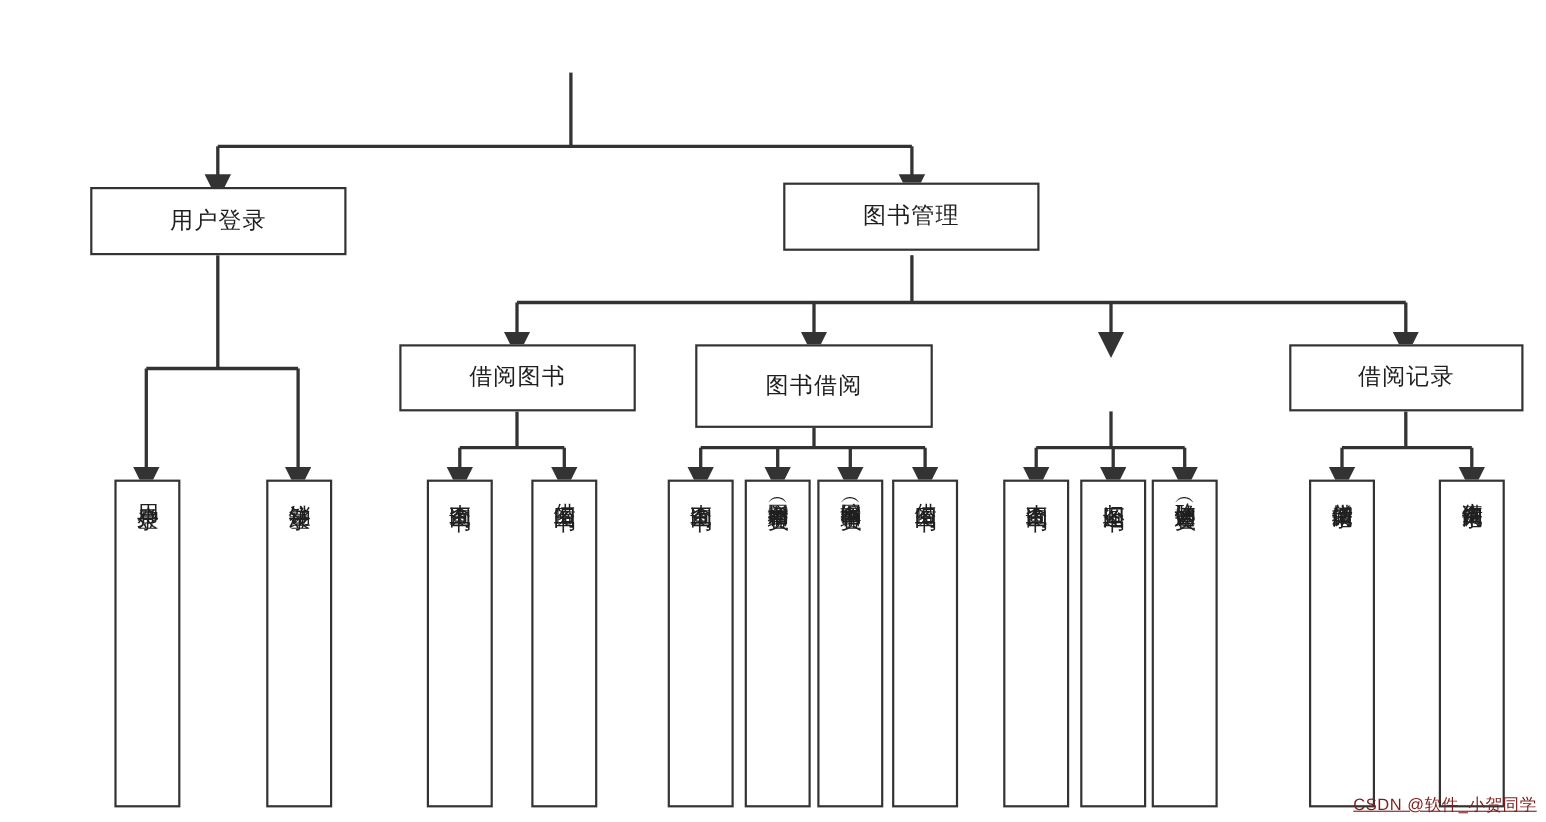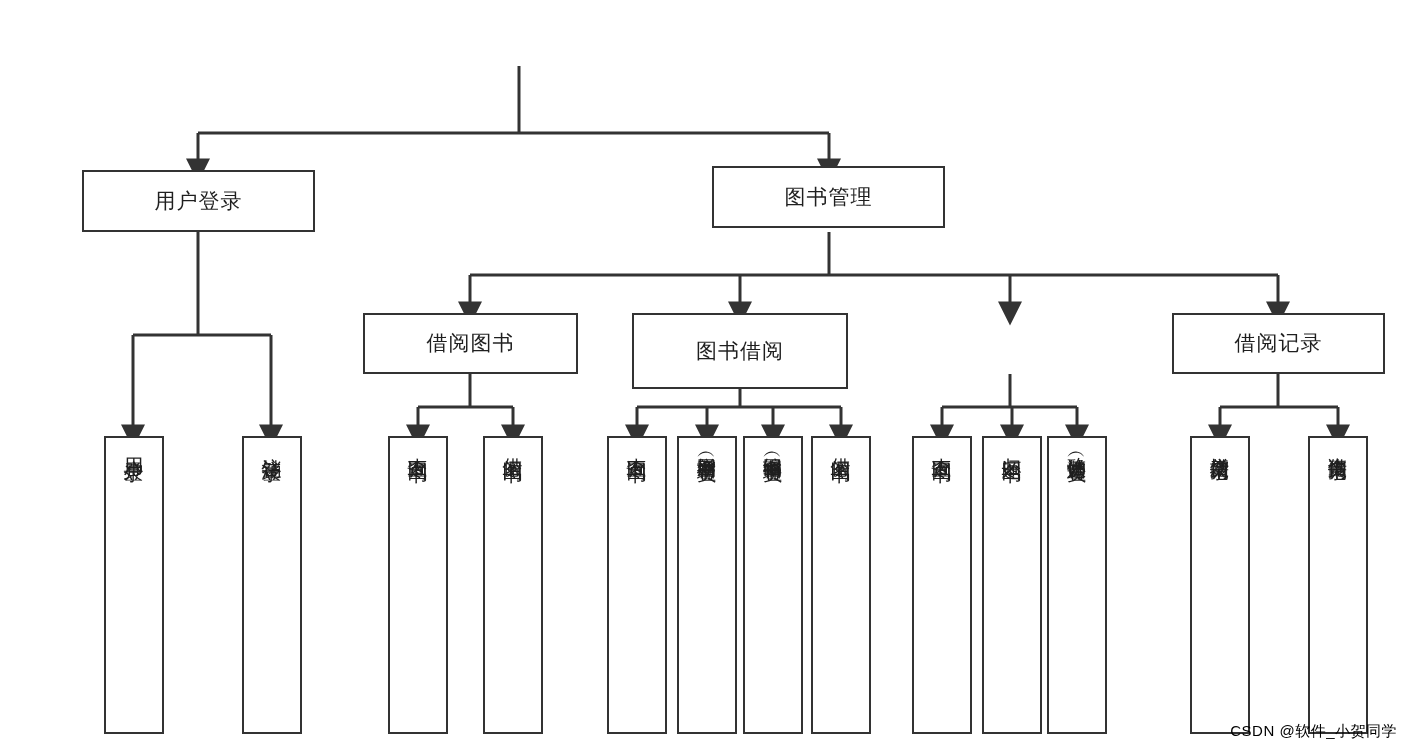--- a/index.html
+++ b/index.html
@@ -57,23 +57,24 @@
   }
   .node.vertical.tall .node-label {
     font-size: 19px;
     letter-spacing: 1px;
   }
   .watermark {
     position: absolute;
     right: 8px;
     bottom: 6px;
     font-size: 15px;
-    color: #000000;
+    color: #7f1d1d;
     letter-spacing: 0.5px;
     white-space: nowrap;
+    text-decoration: underline;
   }
 </style>
 </head>
 <body>
 
 <div id="canvas">
 
   <svg id="wires" viewBox="0 0 1405 747">
     <defs>
       <marker id="arrow" markerWidth="12" markerHeight="12" refX="1.2" refY="4" orient="auto" markerUnits="strokeWidth">

